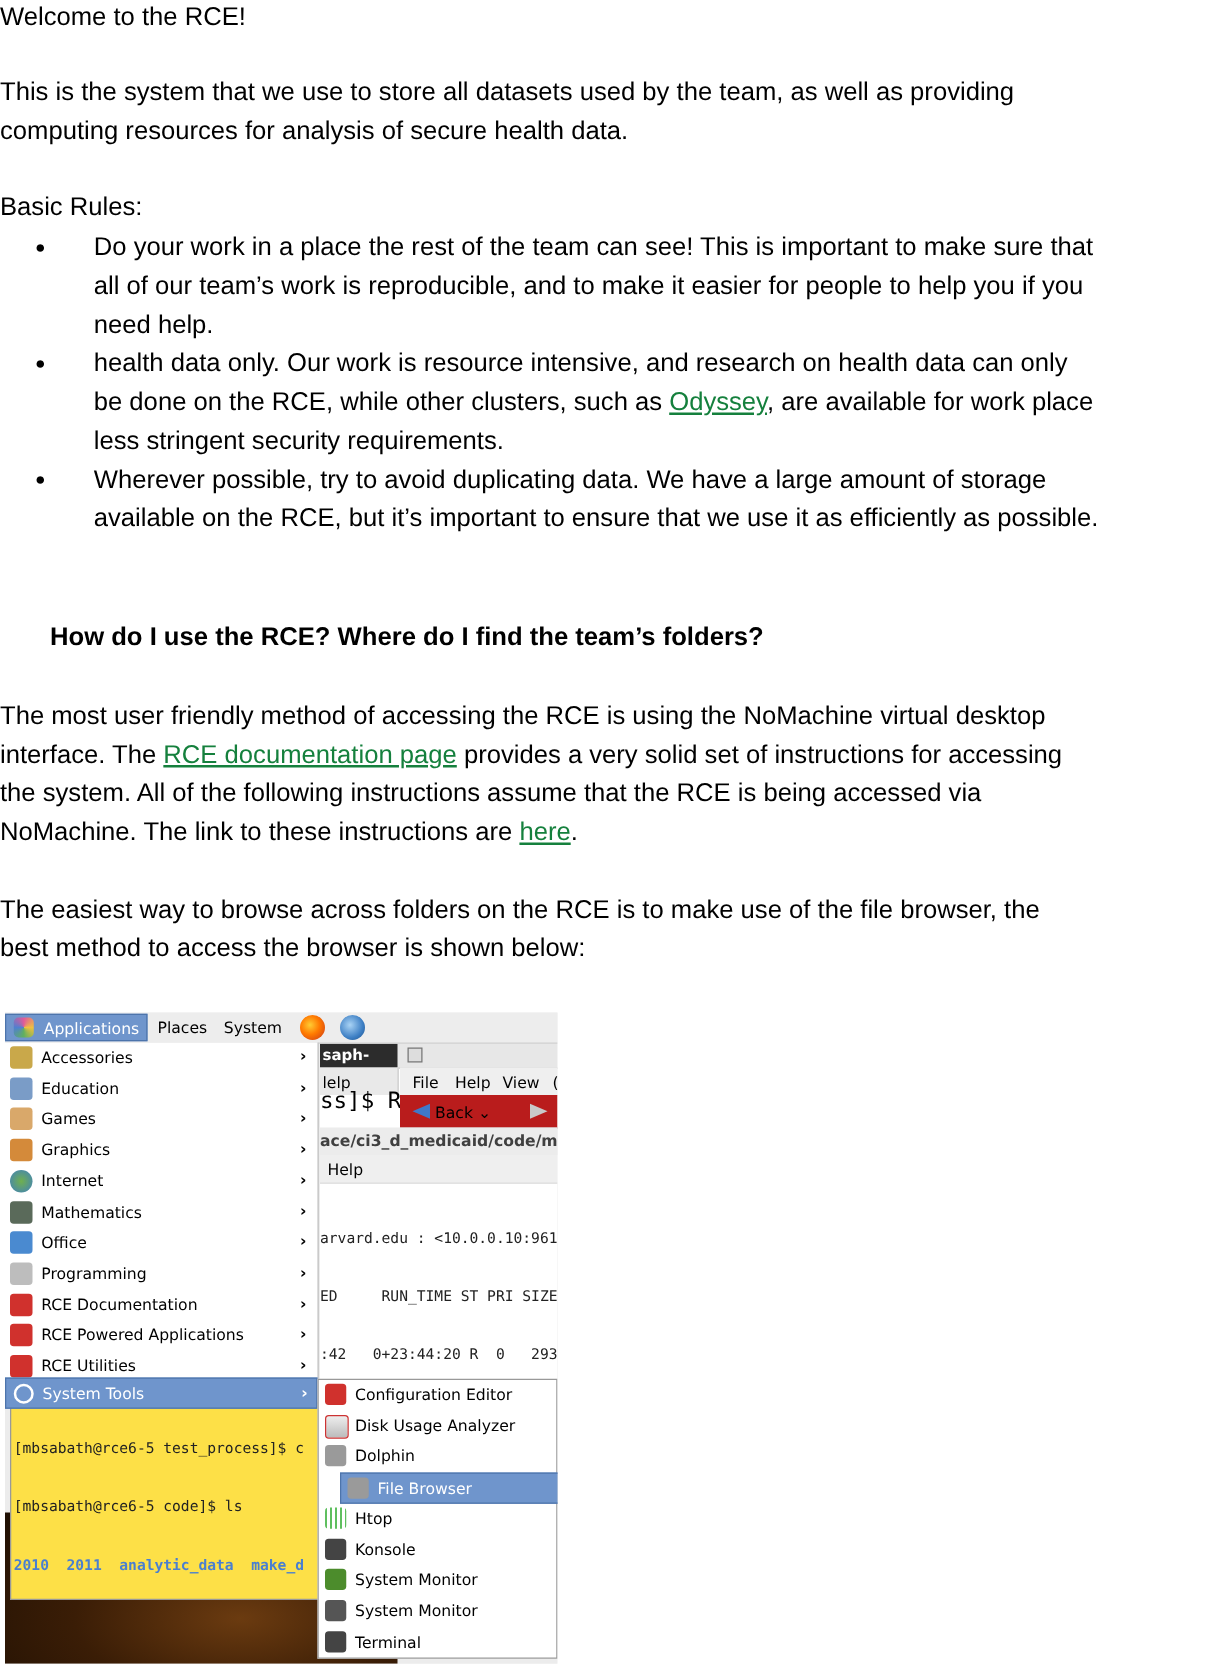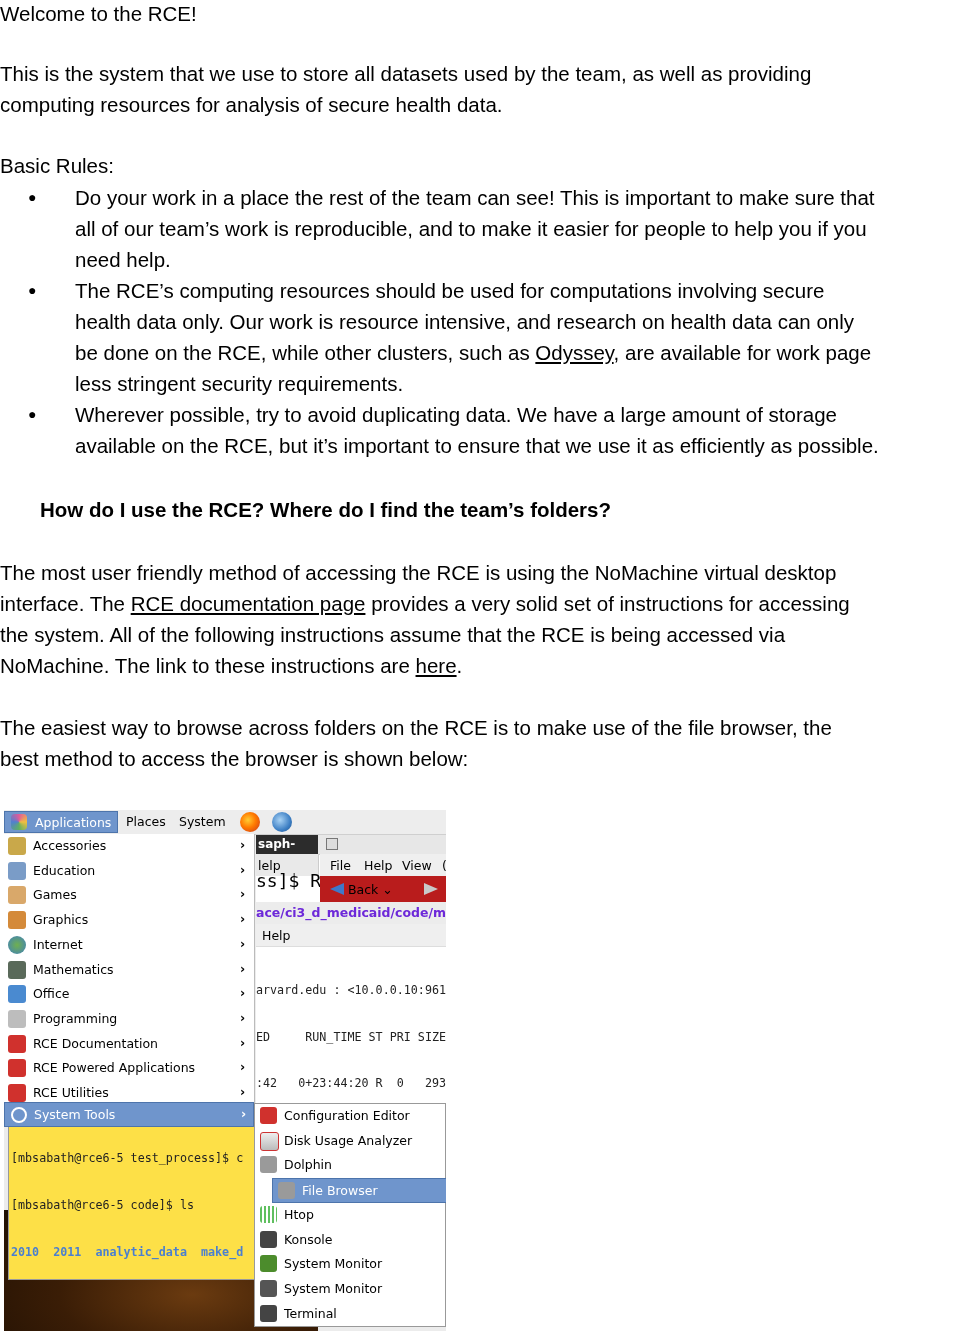--- a/index.html
+++ b/index.html
@@ -1,20 +1,20 @@
 <!DOCTYPE html>
 <html><head>
 <meta charset="utf-8">
 <style>
   html, body { margin:0; padding:0; background:#fff; }
   body { width:972px; height:1331px; position:relative; overflow:hidden;
          font-family:"Liberation Sans", sans-serif; color:#000; font-size:20.5px; }
   .p { position:absolute; left:0; line-height:31px; white-space:nowrap; }
   .bold { font-weight:bold;margin-left:40px; }
-  a { color:#000000; text-decoration:underline; }
+  a { color:#15803d; text-decoration:underline; }
   ul.rules { position:absolute; left:0; top:182px; margin:0; padding:0; list-style:none; }
   ul.rules li { position:relative; padding-left:75px; line-height:31px; white-space:nowrap; }
   ul.rules li .bullet { position:absolute; left:28px; top:0; font-size:14px; }
 
   
   .shot { position:absolute; left:4px; top:810px; width:442px; height:521px; background:#ececec; overflow:hidden;
           font-family:"DejaVu Sans", sans-serif; font-size:12.5px; }
   .desktop { position:absolute; left:0; top:400px; width:314px; height:121px;
              background:radial-gradient(ellipse at 60% 70%, #6b3b10 0%, #3a1d06 50%, #1e0f03 100%); }
   .topbar { position:absolute; left:0; top:0; width:442px; height:24px; background:#ededed; border-bottom:1px solid #cfcfcf; }
@@ -36,21 +36,21 @@
   .term-title span { position:absolute; left:2px; top:3px; }
   .term-help { position:absolute; left:252px; top:44px; width:62px; height:22px; background:#e9e9e9; border-right:1px solid #ccc; }
   .term-help span { position:absolute; left:2px; top:4px; }
   .term-r { position:absolute; left:252px; top:60px; font-family:"DejaVu Sans Mono", monospace; font-size:18px;text-align:right; }
   .fm-menu { position:absolute; left:316px; top:44px; width:126px; height:22px; background:#efefef; border-bottom:1px solid #ddd; }
   .fm-menu span { position:absolute; top:4px; }
   .fm-tool { position:absolute; left:316px; top:66px; width:126px; height:26px; background:#b91c1c; border-bottom:1px solid #ccc; }
   .fm-tool .back { position:absolute; left:28px; top:6px; }
   .fm-tool .arrowL { position:absolute; left:10px; top:7px; width:0; height:0; border-right:14px solid #3f78c9; border-top:6px solid transparent; border-bottom:6px solid transparent; }
   .fm-tool .arrowR { position:absolute; left:104px; top:7px; width:0; height:0; border-left:14px solid #c9c9c9; border-top:6px solid transparent; border-bottom:6px solid transparent; }
-  .fm-path { position:absolute; left:252px; top:92px; width:224px; height:22px; background:#ececec; color:#6d28d9; font-weight:bold; font-size:12.5px; }
+  .fm-path { position:absolute; left:252px; top:92px; width:224px; height:22px; background:#ececec; color:#404040; font-weight:bold; font-size:12.5px; }
   .fm-path span { position:absolute; left:0; top:3px; }
   .fm-help2 { position:absolute; left:252px; top:114px; width:190px; height:22px; background:#efefef; border-bottom:1px solid #ddd; }
   .fm-help2 span { position:absolute; left:6px; top:4px; }
   .mono { font-family:"DejaVu Sans Mono", monospace; font-size:11.7px; white-space:pre; }
   .cq { position:absolute; left:252px; top:142px; line-height:15.5px; color:#222; }
 
   
   .appmenu { position:absolute; left:0; top:24px; width:250px; height:272px; background:#fff; border-right:1px solid #bbb; }
   .mi { position:absolute; left:0; width:250px; height:24.7px; }
   .mi .ic { position:absolute; left:4px; top:3px; width:18px; height:18px; border-radius:3px; }
@@ -80,23 +80,22 @@
 
 <ul class="rules">
   <li>
     <span class="bullet">●</span>
     <div>Do your work in a place the rest of the team can see! This is important to make sure that</div>
     <div>all of our team’s work is reproducible, and to make it easier for people to help you if you</div>
     <div>need help.</div>
   </li>
   <li>
     <span class="bullet">●</span>
-    <div>The RCE’s computing resources should be used for computations involving secure</div>
     <div>health data only. Our work is resource intensive, and research on health data can only</div>
-    <div><span>be done on the RCE, while other clusters, such as </span><a>Odyssey</a><span>, are available for work page</span></div>
+    <div><span>be done on the RCE, while other clusters, such as </span><a>Odyssey</a><span>, are available for work place</span></div>
     <div>less stringent security requirements.</div>
   </li>
   <li>
     <span class="bullet">●</span>
     <div>Wherever possible, try to avoid duplicating data. We have a large amount of storage</div>
     <div>available on the RCE, but it’s important to ensure that we use it as efficiently as possible.</div>
   </li>
 </ul>
 
 <div class="p bold" style="top:494px;">How do I use the RCE?  Where do I find the team’s folders?</div>

